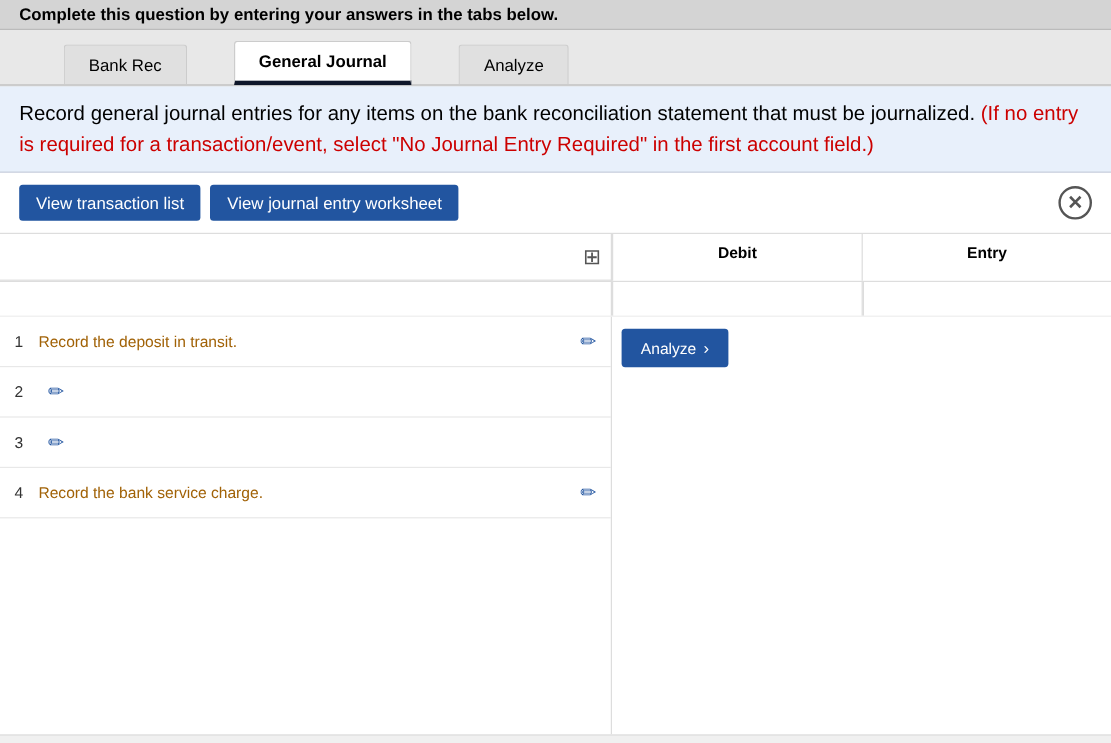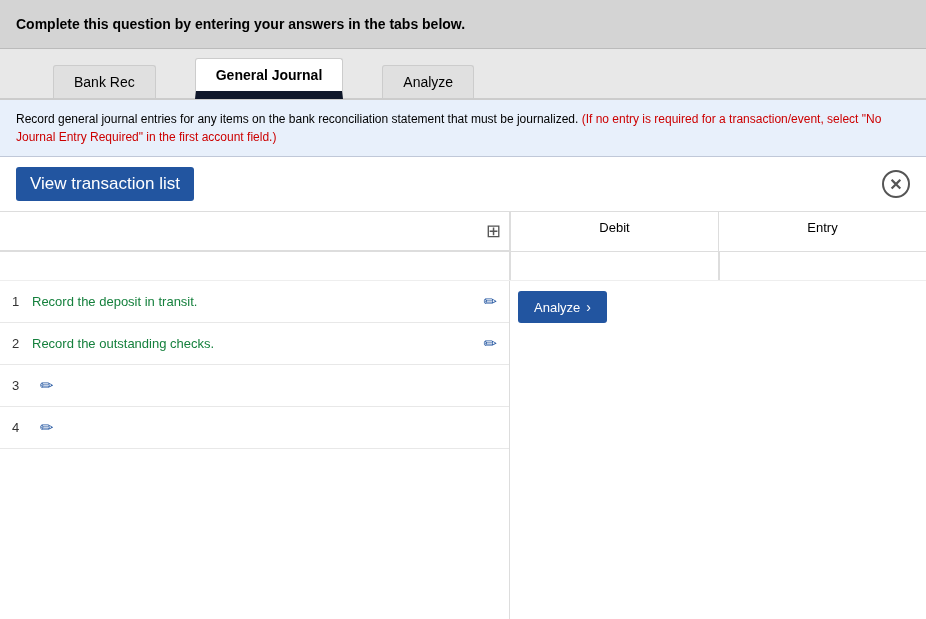--- a/index.html
+++ b/index.html
@@ -1,20 +1,20 @@
 <!DOCTYPE html>
 <html><head>
   <meta charset="utf-8">
   <style>
     * { box-sizing: border-box; margin: 0; padding: 0; }
     body { font-family: Arial, sans-serif; font-size: 13px; background: #f0f0f0; width: 926px; }
 
     .top-banner {
       background: #d4d4d4;
-      padding: 16px 16px;
+      padding: 4px 16px;
       font-weight: bold;
       font-size: 14px;
       border-bottom: 1px solid #bbb;
     }
 
     .tabs-bar {
       background: #e8e8e8;
       display: flex;
       align-items: flex-end;
       padding: 8px 16px 0 16px;
@@ -30,29 +30,29 @@
       font-size: 14px;
       border-bottom: none;
       margin-right: 2px;
       border-radius: 3px 3px 0 0;
       margin-left: 37px;
     }
 
     .tab.active {
       background: #fff;
       font-weight: bold;
-      border-bottom: 8px solid #0f172a;
+      border-bottom: 4px solid #0f172a;
       position: relative;
       bottom: -1px;
     }
 
     .info-bar {
       background: #e8f0fb;
       padding: 10px 16px;
-      font-size: 12px;
+      font-size: 17px;
       border-bottom: 1px solid #c0c8d8;
       line-height: 1.5;
     }
 
     .info-bar .red-text {
       color: #cc0000;
     }
 
     .action-bar {
       display: flex;
@@ -62,21 +62,21 @@
       background: #fff;
       border-bottom: 1px solid #ddd;
     }
 
     .btn-blue {
       background: #2255a0;
       color: #fff;
       border: none;
       padding: 7px 14px;
       cursor: pointer;
-      font-size: 17px;
+      font-size: 14px;
       border-radius: 3px;
     }
 
     .close-circle {
       margin-left: auto;
       width: 28px;
       height: 28px;
       border-radius: 50%;
       border: 2px solid #555;
       display: flex;
@@ -127,21 +127,21 @@
     }
 
     .col-headers {
       display: flex;
       flex: 1;
     }
 
     .col-header {
       flex: 1;
       padding: 8px 6px;
-      font-weight: normal;
+      font-weight: bold;
       text-align: center;
       border-left: 1px solid #ddd;
       font-size: 13px;
     }
 
     .data-row {
       display: flex;
       border-bottom: 1px solid #eee;
       min-height: 28px;
     }
@@ -170,21 +170,21 @@
     .entry-num {
       width: 20px;
       color: #333;
       font-size: 13px;
       flex-shrink: 0;
     }
 
     .entry-text {
       flex: 1;
       font-size: 13px;
-      color: #15803d;
+      color: #a16207;
     }
 
     .edit-icon {
       color: #2255a0;
       font-size: 16px;
       cursor: pointer;
       margin-left: 8px;
     }
 
     .analyze-btn-row {
@@ -244,20 +244,21 @@
     <span>Analyze</span>
   </div>
 </div>
 
 <div class="info-bar">
   <span>Record general journal entries for any items on the bank reconciliation statement that must be journalized.</span><span class="red-text"> (If no entry is required for a transaction/event, select "No Journal Entry Required" in the first account field.)</span>
 </div>
 
 <div class="action-bar">
   <button class="btn-blue">View transaction list</button>
+  <button class="btn-blue">View journal entry worksheet</button>
   <div class="close-circle">✕</div>
 </div>
 
 <div class="main-area">
   <div style="display:flex; flex-direction:column; width:100%;">
 
     <div class="journal-header">
       <div class="journal-header grid-icon-cell">
         <span class="grid-icon">⊞</span>
       </div>
@@ -280,29 +281,29 @@
     <div style="display:flex;">
       <div class="left-panel">
 
         <div class="entry-row">
           <span class="entry-num">1</span>
           <span class="entry-text">Record the deposit in transit.</span>
           <span class="edit-icon">✏</span>
         </div>
         <div class="entry-row">
           <span class="entry-num">2</span>
-          <span class="entry-text">Record the outstanding checks.</span>
           <span class="edit-icon">✏</span>
         </div>
         <div class="entry-row">
           <span class="entry-num">3</span>
           <span class="edit-icon">✏</span>
         </div>
         <div class="entry-row">
           <span class="entry-num">4</span>
+          <span class="entry-text">Record the bank service charge.</span>
           <span class="edit-icon">✏</span>
         </div>
 
         <div style="height: 180px;"></div>
       </div>
 
       <div class="right-panel">
         <div class="analyze-btn-row">
           <button class="btn-analyze">
             <span>Analyze</span>

